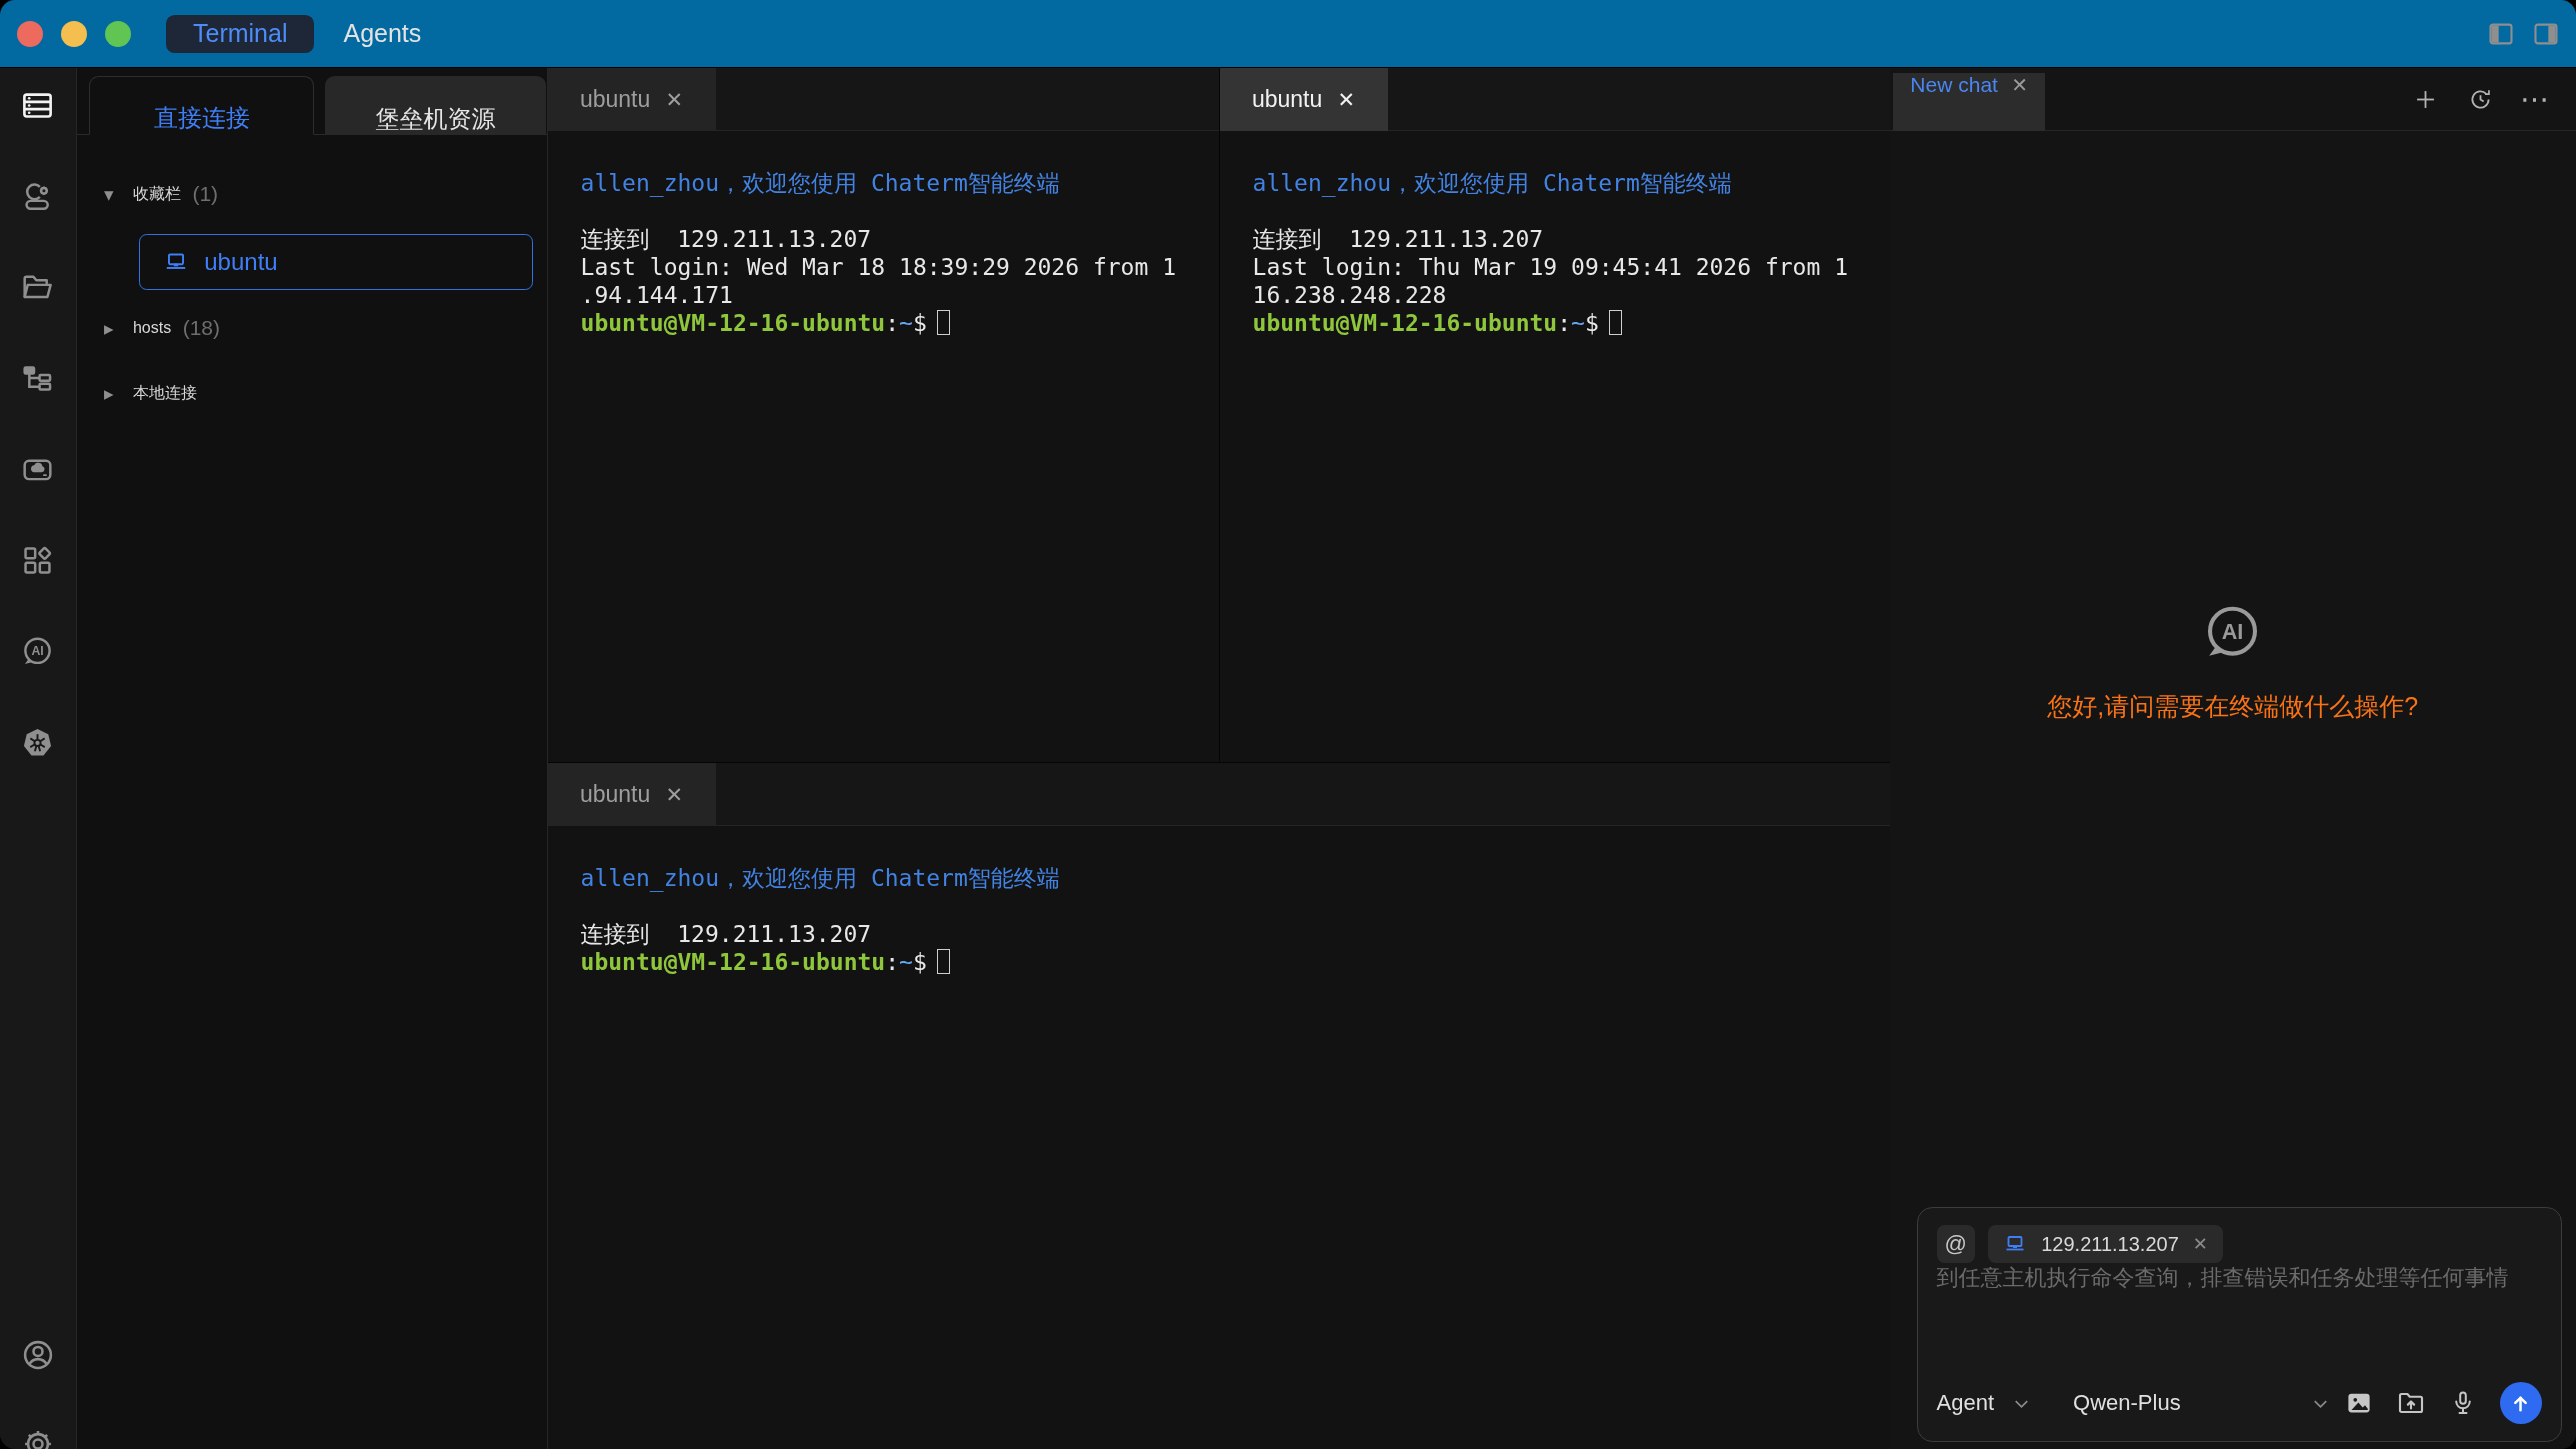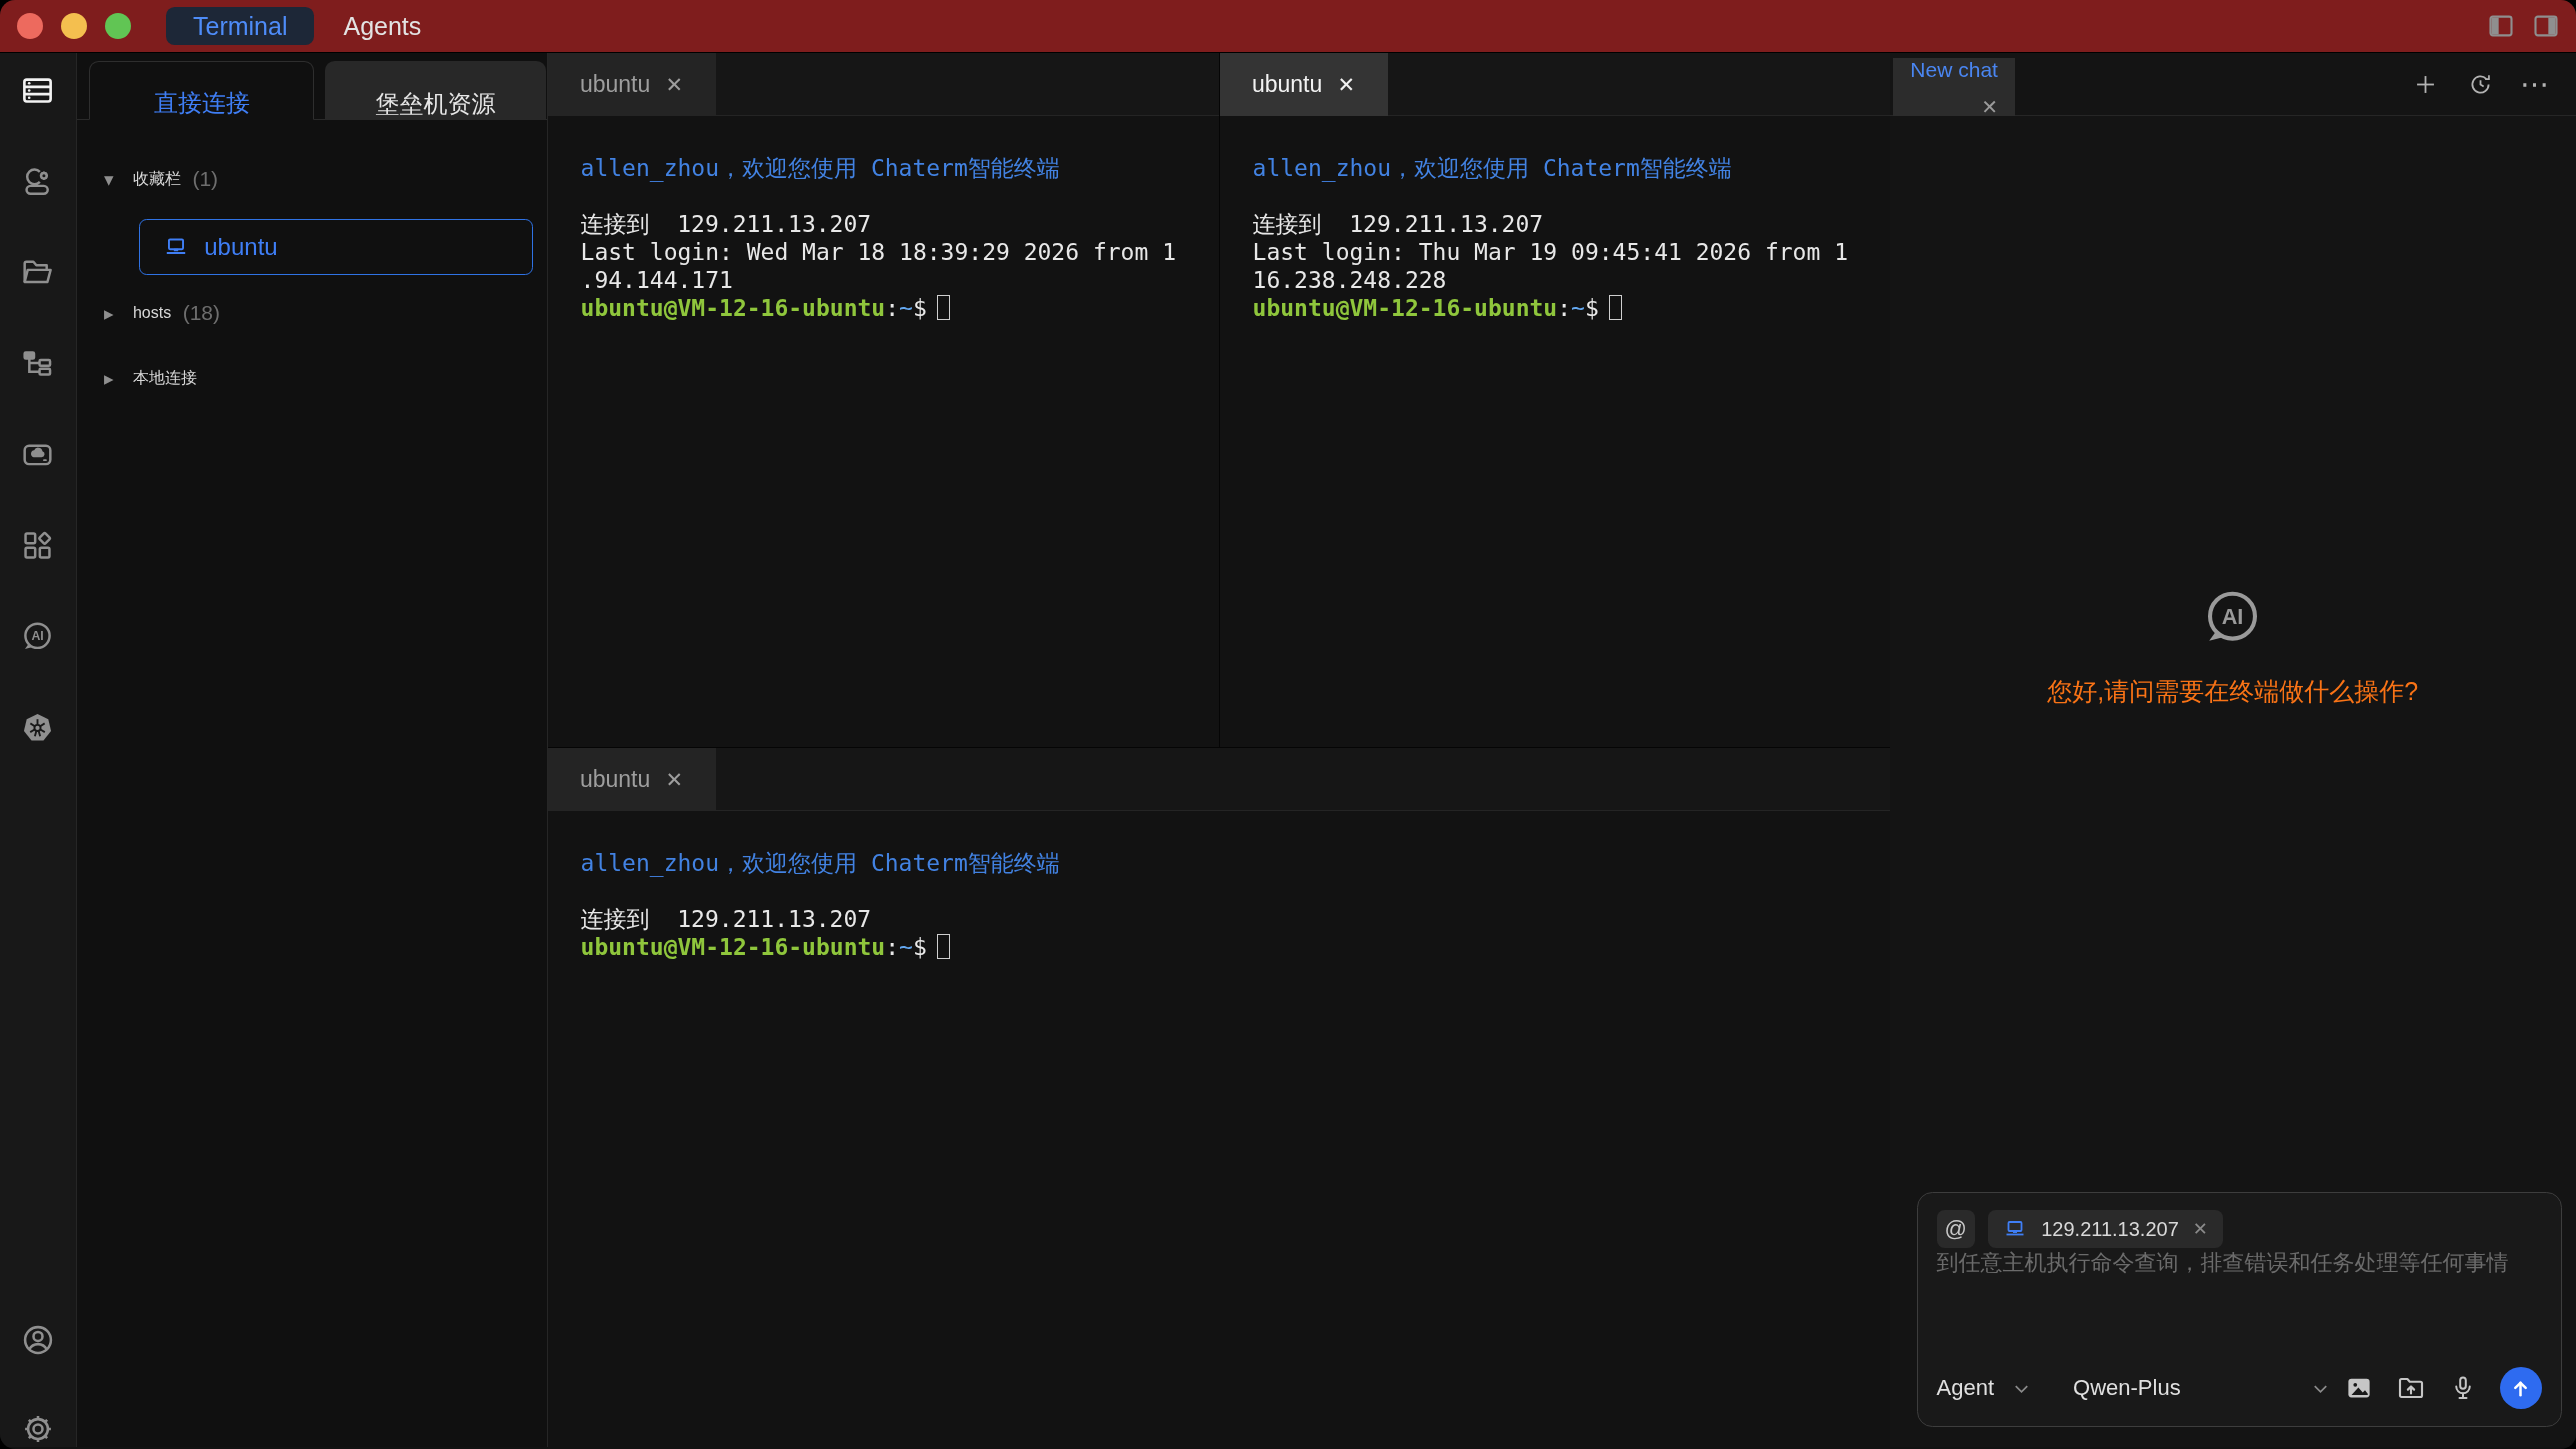--- a/index.html
+++ b/index.html
@@ -2,21 +2,21 @@
 <html><head>
 <meta charset="utf-8">
 <style>
   * { margin:0; padding:0; box-sizing:border-box; }
   html,body { background:#000; }
   body { font-family:"Liberation Sans", sans-serif; }
   .window { position:relative; width:2576px; height:1449px; background:#121212;
             border-radius:15.3px; overflow:hidden; }
 
   
-  .titlebar { height:53px; background:#7f1d1d; display:flex; align-items:center; border-bottom:1px solid #000; }
+  .titlebar { height:68px; background:#0369a1; display:flex; align-items:center; border-bottom:1px solid #000; }
   .traffic { display:flex; gap:18px; padding-left:17px; }
   .dot { width:26px; height:26px; border-radius:50%; }
   .dot.red{ background:#ED6A5E; } .dot.yellow{ background:#F4BF4F; } .dot.green{ background:#61C554; }
   .tb-tab-active { margin-left:35px; height:38px; padding:0 27px; display:flex; align-items:center;
        background:#1d2737; border-radius:8.6px; color:#4e8cf8; font-size:25px; }
   .tb-tab { margin-left:29px; color:#e3e3e3; font-size:25px; }
   .tb-right { margin-left:auto; display:flex; gap:16.3px; padding-right:16.3px; }
   .panel-toggle { width:28px; height:28px; }
 
   
@@ -71,21 +71,21 @@
   .t-white { color:#e8e8e8; white-space:pre; }
   .t-green { color:#8FC63C; font-weight:bold; }
   .t-tilde { color:#64A8F0; }
   .cursor { display:inline-block; width:12.5px; height:25px; border:1.9px solid #cfcfcf; margin-left:10.5px; vertical-align:-3.8px; }
   .blank { height:28px; }
 
   
   .right-panel { width:687px; background:#141414; position:relative; display:flex; flex-direction:column; }
   .chat-topbar { height:63px; background:#141414; border-bottom:1px solid #262626; display:flex; align-items:center; }
   .chat-tab { margin-left:3.8px; height:58px; margin-top:5.8px; padding:0 17px; background:#2c2c2c;
-              display:flex; align-items:flex-end; gap:13.4px; font-size:21px; color:#4a86f2; cursor:pointer;flex-direction:column; }
+              display:flex; align-items:flex-start; gap:13.4px; font-size:21px; color:#4a86f2; cursor:pointer; }
   .chat-tab .x { color:#9a9a9a; font-size:20px; }
   .chat-top-icons { margin-left:auto; display:flex; align-items:center; gap:26px; padding-right:26px; color:#b3b3b3; }
   .chat-top-icons .ti { width:29px; height:29px; display:flex; align-items:center; justify-content:center; cursor:pointer; font-size:29px; }
   .more-dots { font-size:27px; letter-spacing:1.9px; color:#b3b3b3; }
 
   .greeting { position:absolute; top:532px; left:0; right:0; display:flex; flex-direction:column; align-items:center; }
   .greeting-text { margin-top:25px; color:#f97316; font-size:25px; }
 
   .chatbox { position:absolute; left:27px; right:14.4px; top:1139px; height:235px; background:#191919;
              border:1px solid #3d3d3d; border-radius:15.3px; padding:17px 19px; display:flex; flex-direction:column; }

